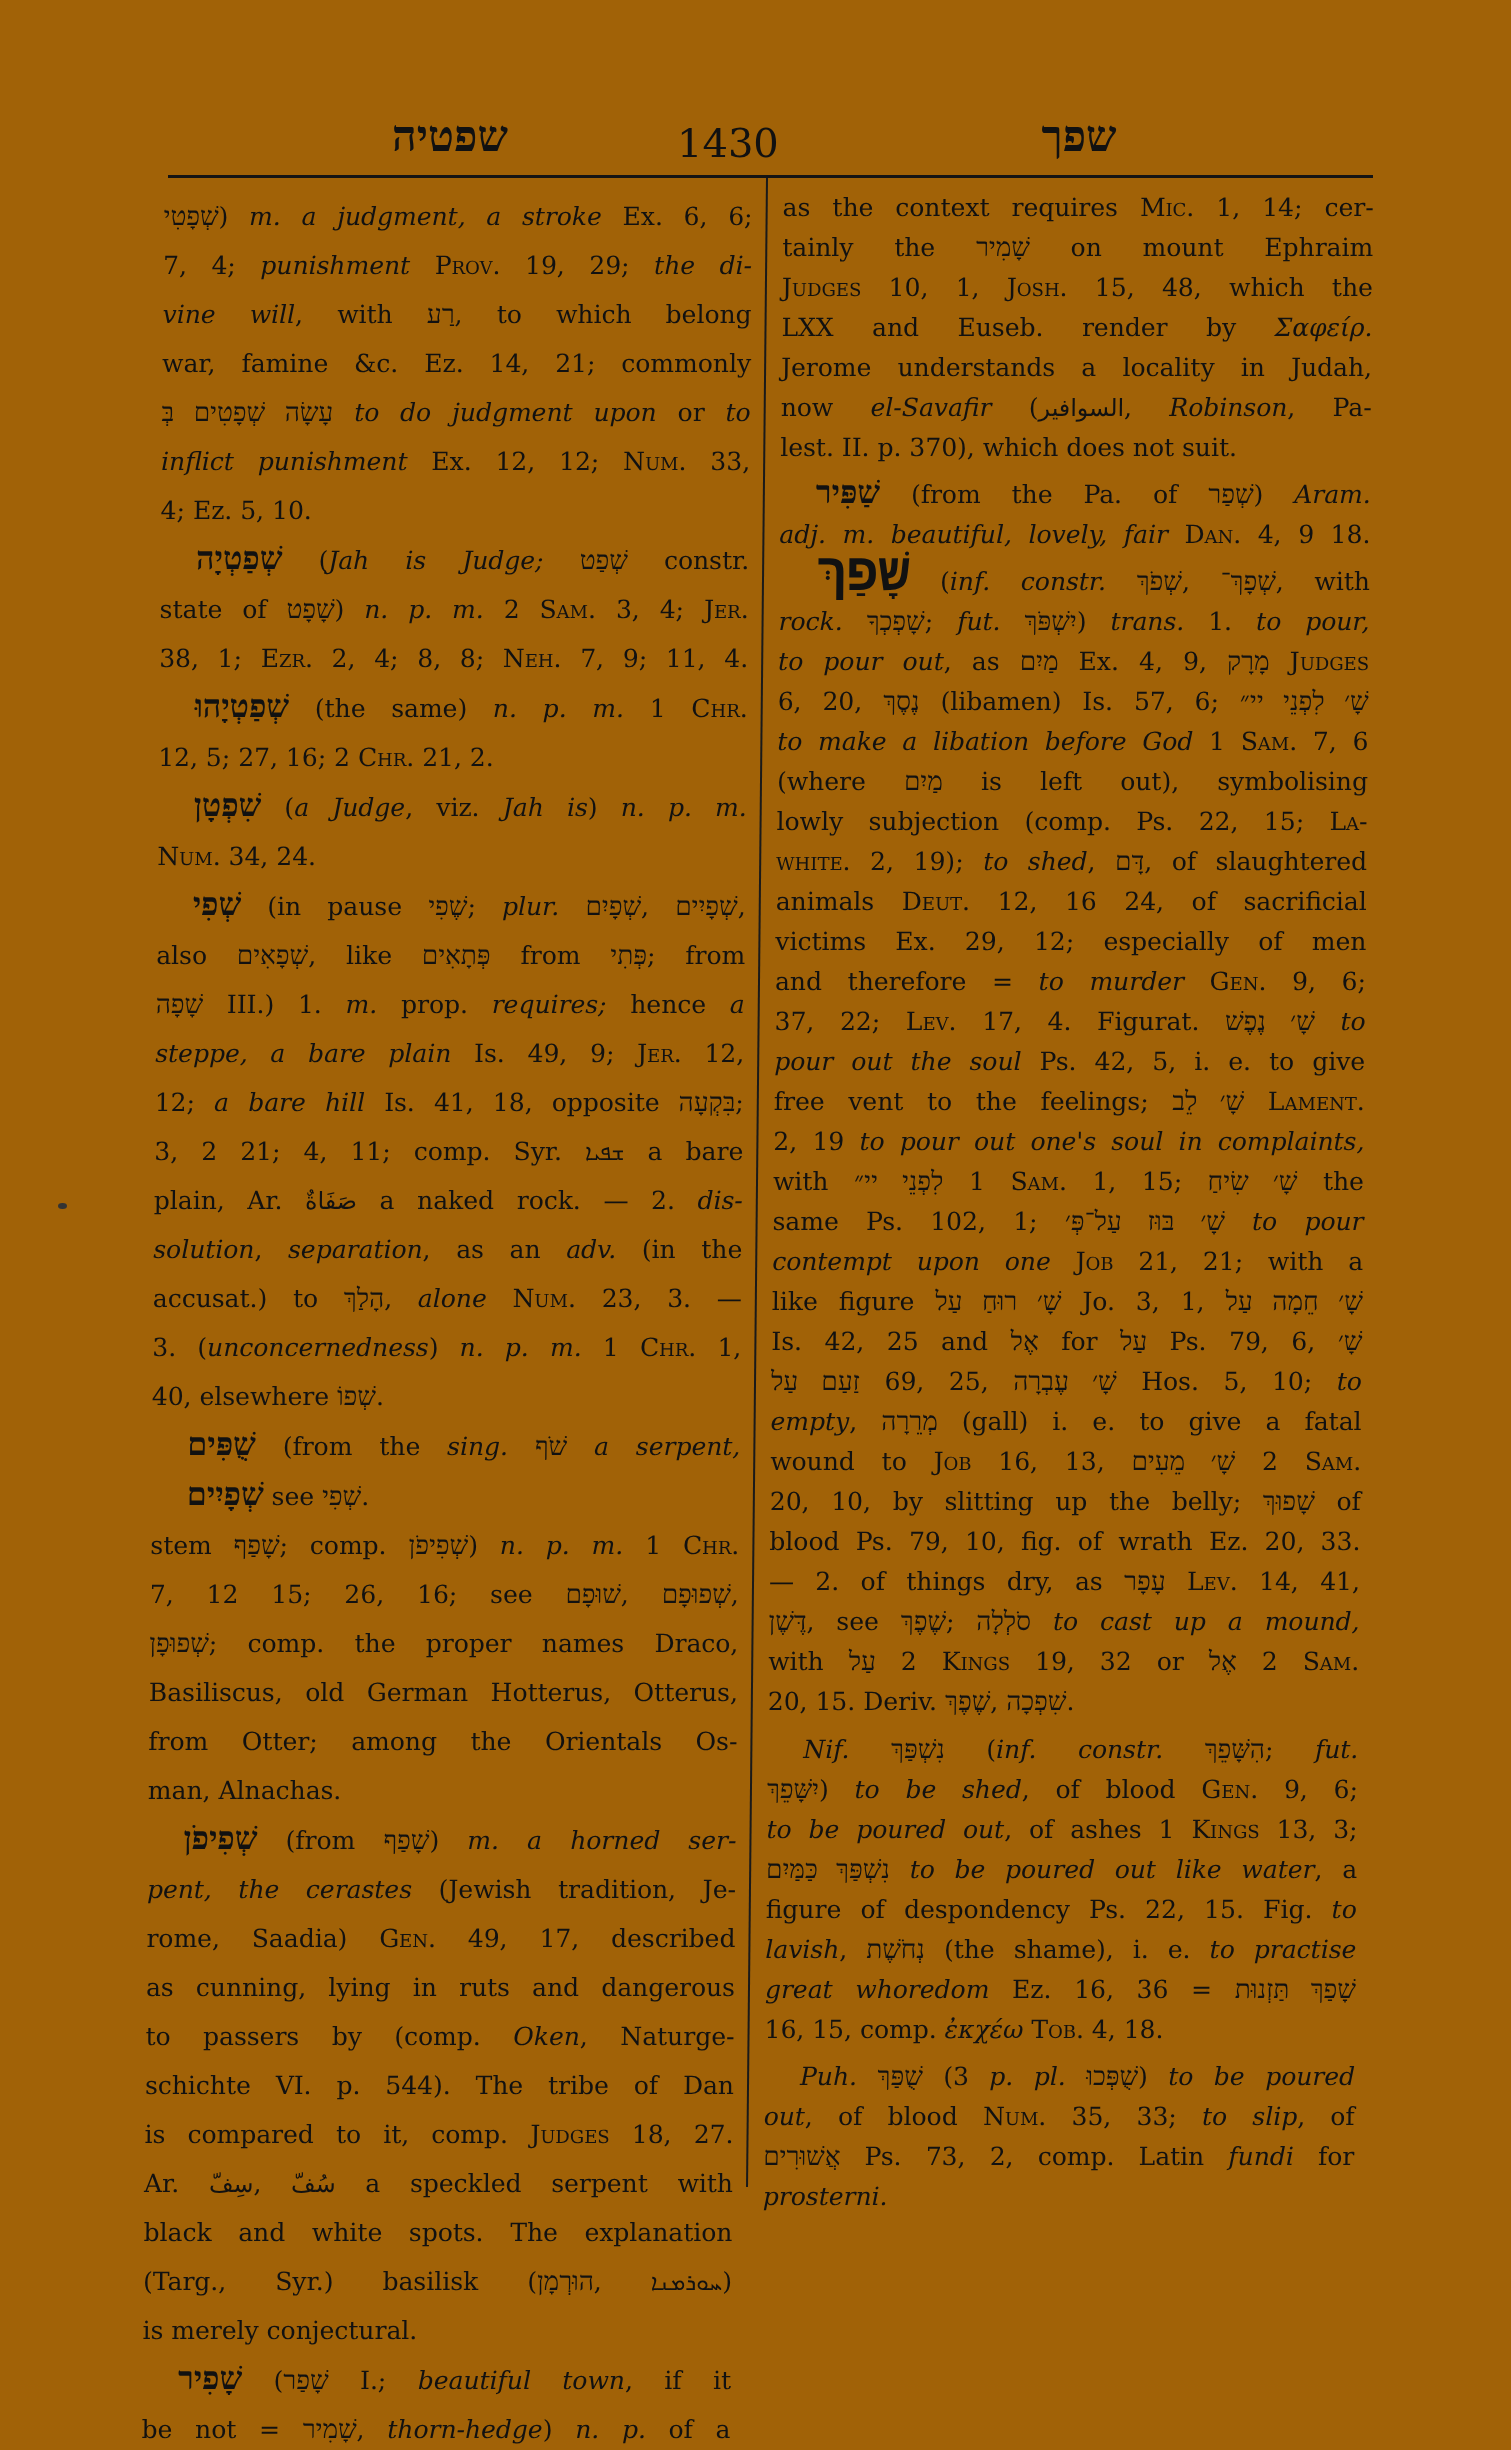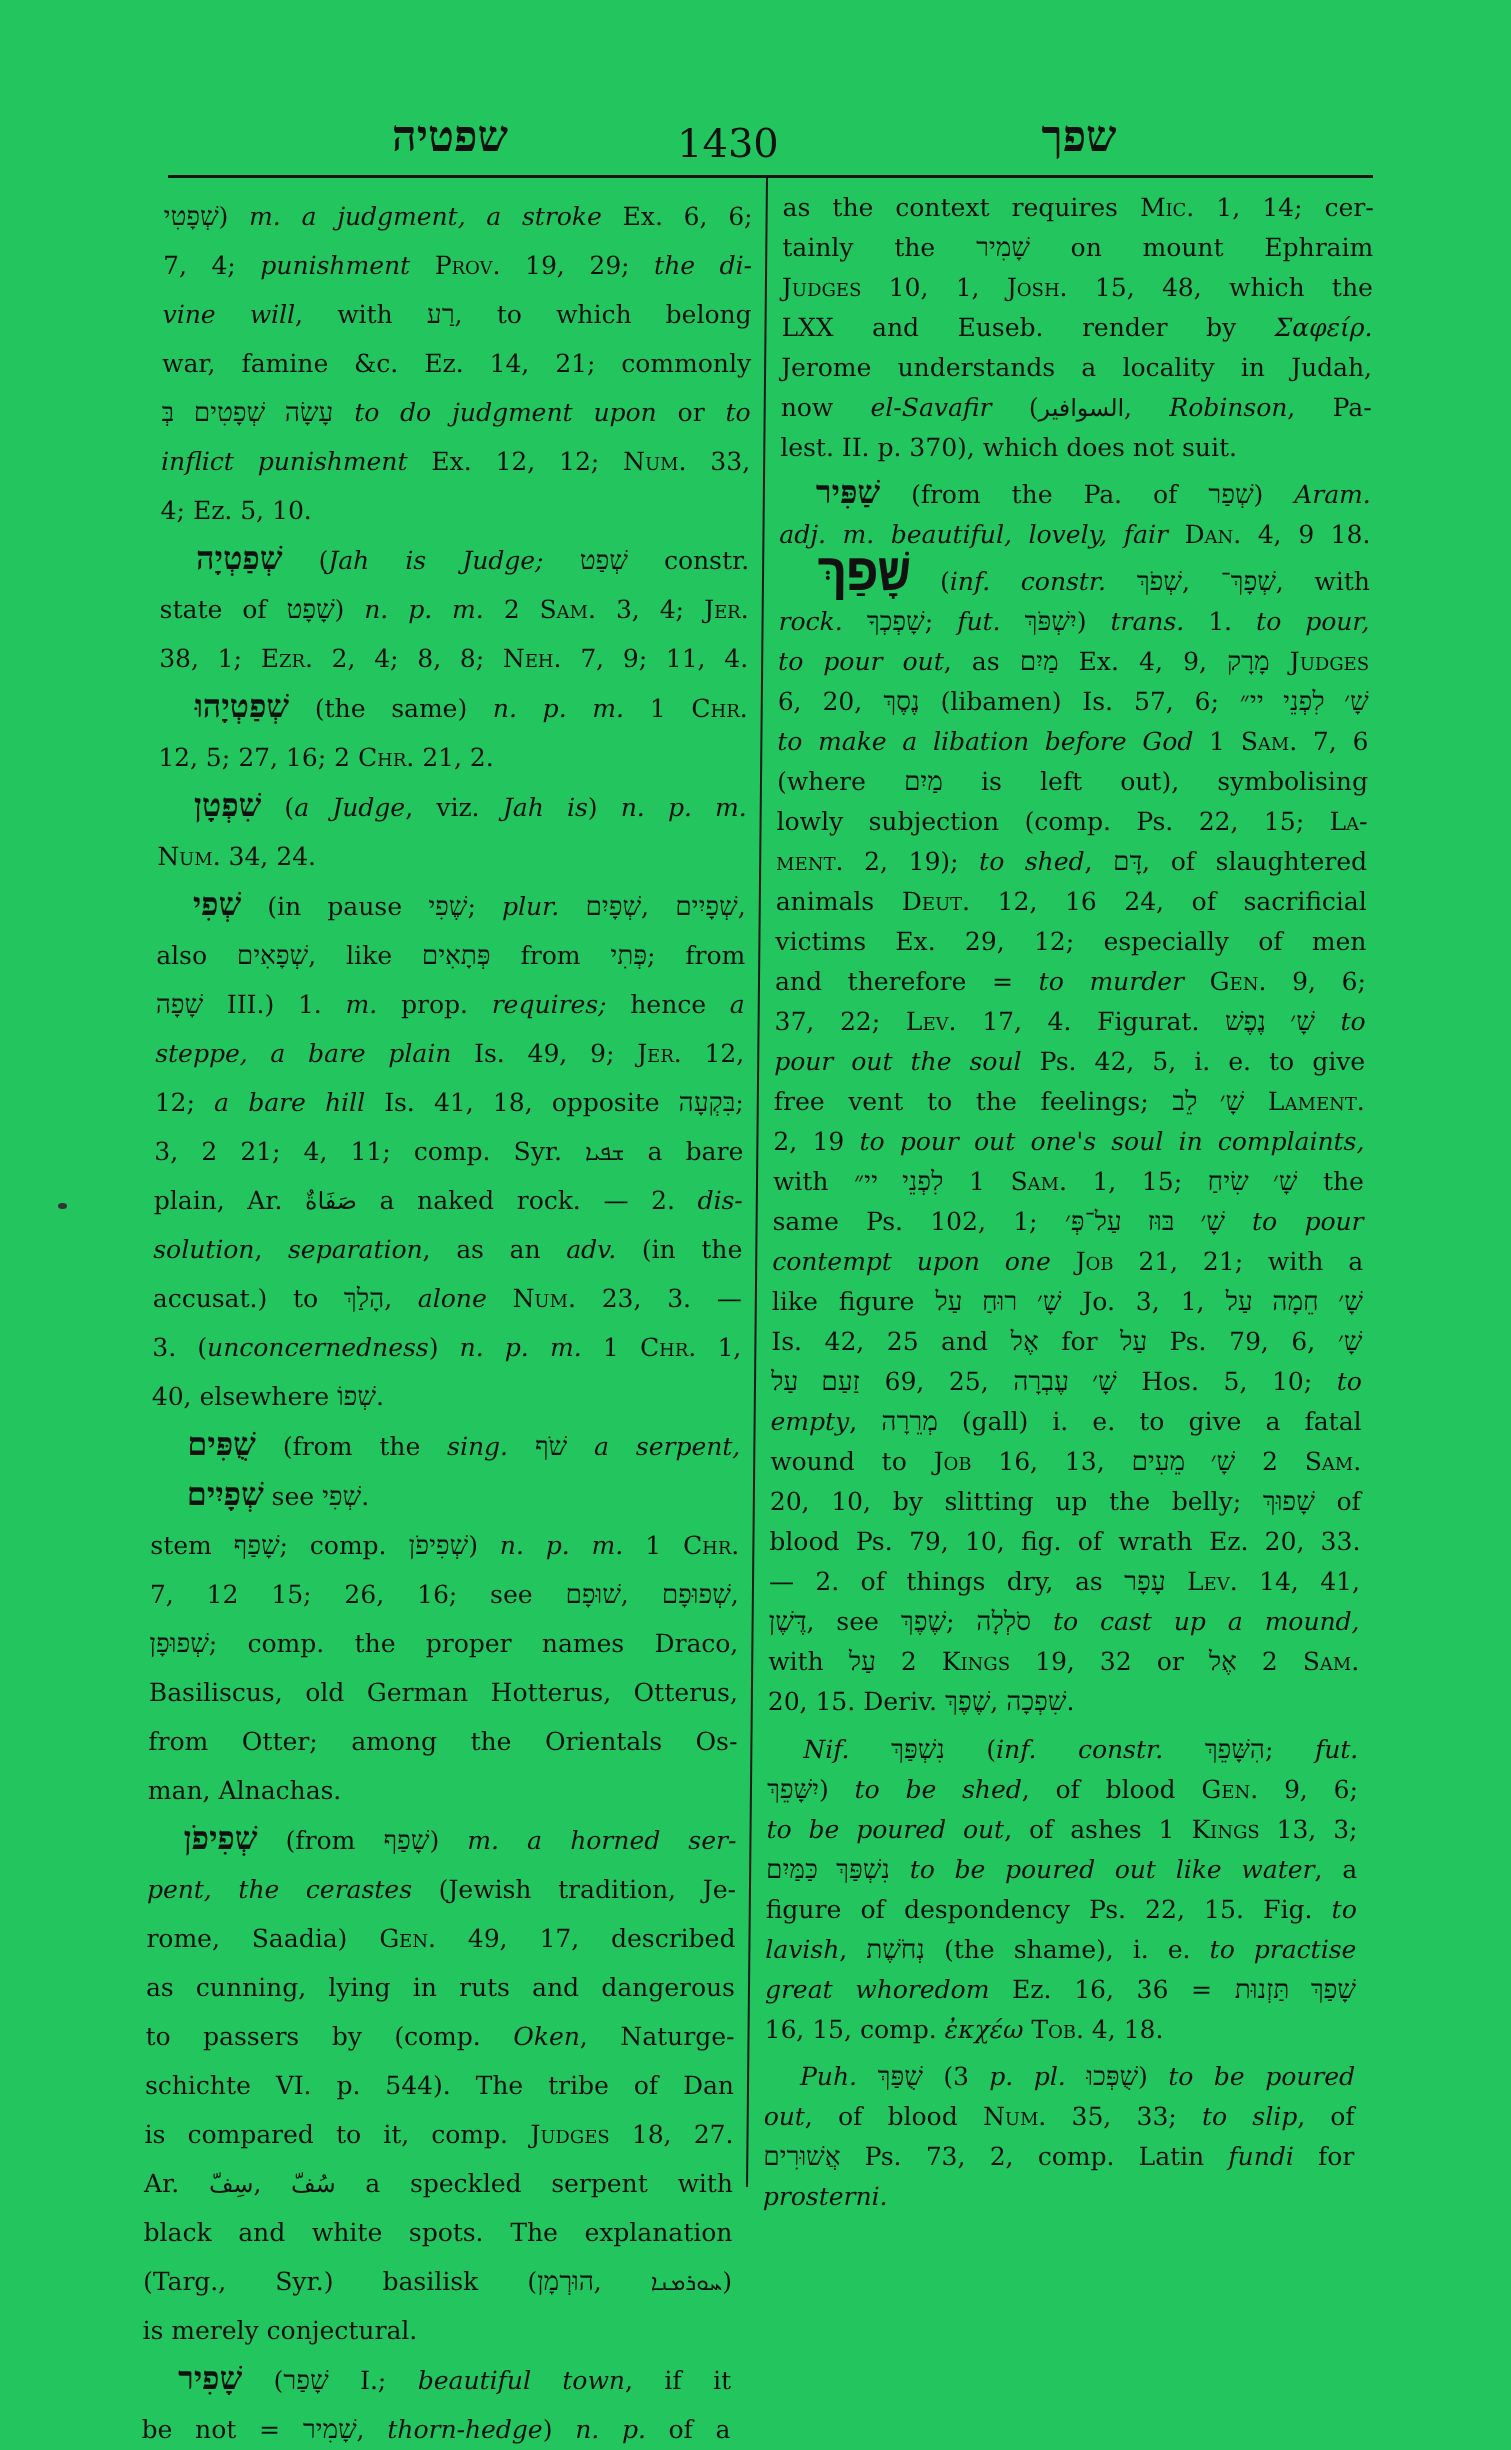--- a/index.html
+++ b/index.html
@@ -1,20 +1,20 @@
 <!DOCTYPE html>
 <html style="font-size:14.4px"><head>
   <meta charset="utf-8">
   <style>
     html, body { margin: 0; padding: 0; background: #ffffff; }
     #page {
       position: relative;
       width: 1512px;
       height: 2450px;
-      background: #22c55e;
+      background: #a16207;
       overflow: hidden;
       color: #111111;
       font-family: "DejaVu Serif", serif;
     }
     .rh {
       position: absolute;
       top: 112px;
       width: 180px;
       height: 49px;
       line-height: 49px;
@@ -175,21 +175,21 @@
         <div class="ln last"><span class="r">lest. II. p. 370), which does not suit.</span></div>
         <div class="ln entry"><bdi class="hb" dir="rtl">שַׁפִּיר</bdi><span class="r"> (from the Pa. of </span><bdi class="h" dir="rtl">שְׁפַר</bdi><span class="r">) </span><span class="i">Aram.</span></div>
         <div class="ln"><span class="i">adj. m. beautiful, lovely, fair</span><span class="r"> </span><span class="sc">Dan.</span><span class="r"> 4, 9 18.</span></div>
         <div class="ln entry"><bdi class="hr" dir="rtl">שָׁפַךְ</bdi><span class="r"> (</span><span class="i">inf. constr.</span><span class="r"> </span><bdi class="h" dir="rtl">שְׁפֹךְ</bdi><span class="r">, </span><bdi class="h" dir="rtl">שְׁפָךְ־</bdi><span class="r">, with</span></div>
         <div class="ln"><span class="i">rock.</span><span class="r"> </span><bdi class="h" dir="rtl">שָׁפְכְךָ</bdi><span class="r">; </span><span class="i">fut.</span><span class="r"> </span><bdi class="h" dir="rtl">יִשְׁפֹּךְ</bdi><span class="r">) </span><span class="i">trans.</span><span class="r"> 1. </span><span class="i">to pour,</span></div>
         <div class="ln"><span class="i">to pour out</span><span class="r">, as </span><bdi class="h" dir="rtl">מַיִם</bdi><span class="r"> Ex. 4, 9, </span><bdi class="h" dir="rtl">מָרָק</bdi><span class="r"> </span><span class="sc">Judges</span></div>
         <div class="ln"><span class="r">6, 20, </span><bdi class="h" dir="rtl">נֶסֶךְ</bdi><span class="r"> (libamen) Is. 57, 6; </span><bdi class="h" dir="rtl">שָׁ׳ לִפְנֵי יי״</bdi></div>
         <div class="ln"><span class="i">to make a libation before God</span><span class="r"> 1 </span><span class="sc">Sam.</span><span class="r"> 7, 6</span></div>
         <div class="ln"><span class="r">(where </span><bdi class="h" dir="rtl">מַיִם</bdi><span class="r"> is left out), symbolising</span></div>
         <div class="ln"><span class="r">lowly subjection (comp. Ps. 22, 15; </span><span class="sc">La-</span></div>
-        <div class="ln"><span class="sc">ment.</span><span class="r"> 2, 19); </span><span class="i">to shed</span><span class="r">, </span><bdi class="h" dir="rtl">דָּם</bdi><span class="r">, of slaughtered</span></div>
+        <div class="ln"><span class="sc">white.</span><span class="r"> 2, 19); </span><span class="i">to shed</span><span class="r">, </span><bdi class="h" dir="rtl">דָּם</bdi><span class="r">, of slaughtered</span></div>
         <div class="ln"><span class="r">animals </span><span class="sc">Deut.</span><span class="r"> 12, 16 24, of sacrificial</span></div>
         <div class="ln"><span class="r">victims Ex. 29, 12; especially of men</span></div>
         <div class="ln"><span class="r">and therefore = </span><span class="i">to murder</span><span class="r"> </span><span class="sc">Gen.</span><span class="r"> 9, 6;</span></div>
         <div class="ln"><span class="r">37, 22;  </span><span class="sc">Lev.</span><span class="r"> 17, 4. Figurat. </span><bdi class="h" dir="rtl">שָׁ׳ נֶפֶשׁ</bdi><span class="r"> </span><span class="i">to</span></div>
         <div class="ln"><span class="i">pour out the soul</span><span class="r"> Ps. 42, 5, i. e. to give</span></div>
         <div class="ln"><span class="r">free vent to the feelings; </span><bdi class="h" dir="rtl">שָׁ׳ לֵב</bdi><span class="r"> </span><span class="sc">Lament.</span></div>
         <div class="ln"><span class="r">2, 19 </span><span class="i">to pour out one's soul in complaints,</span></div>
         <div class="ln"><span class="r">with </span><bdi class="h" dir="rtl">לִפְנֵי יי״</bdi><span class="r"> 1 </span><span class="sc">Sam.</span><span class="r"> 1, 15; </span><bdi class="h" dir="rtl">שָׁ׳ שִׂיחַ</bdi><span class="r"> the</span></div>
         <div class="ln"><span class="r">same Ps. 102, 1; </span><bdi class="h" dir="rtl">שָׁ׳ בּוּז עַל־פְּ׳</bdi><span class="r"> </span><span class="i">to pour</span></div>
         <div class="ln"><span class="i">contempt upon one</span><span class="r"> </span><span class="sc">Job</span><span class="r"> 21, 21; with a</span></div>

